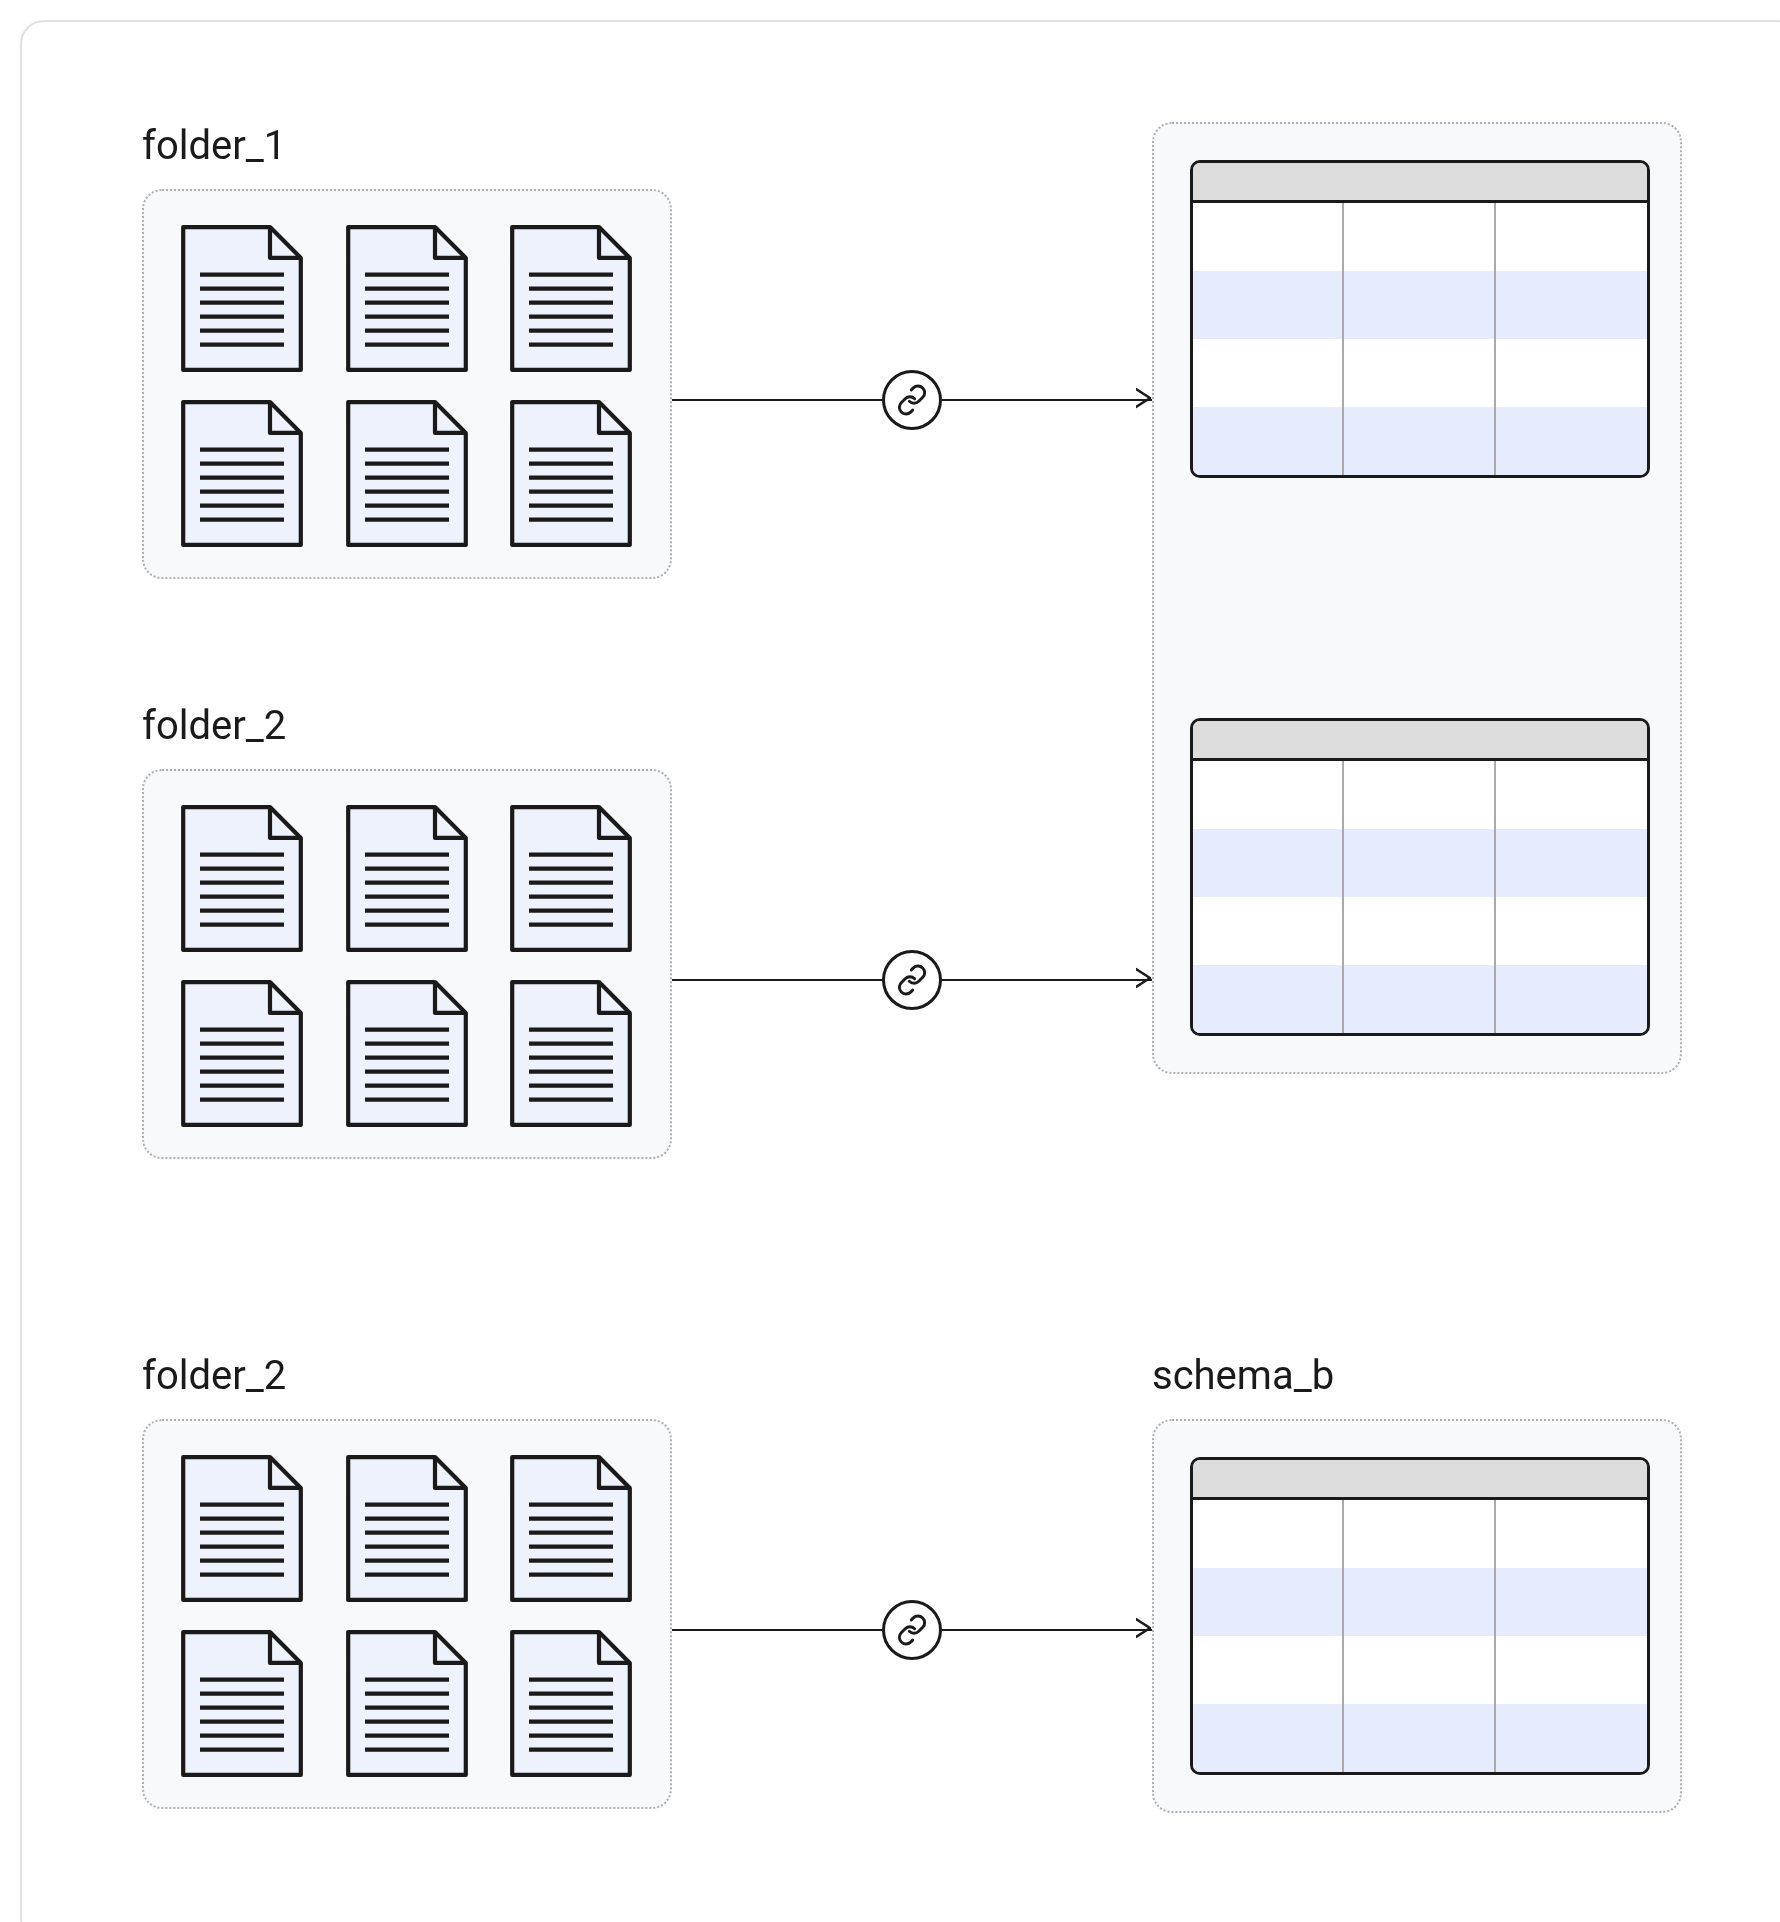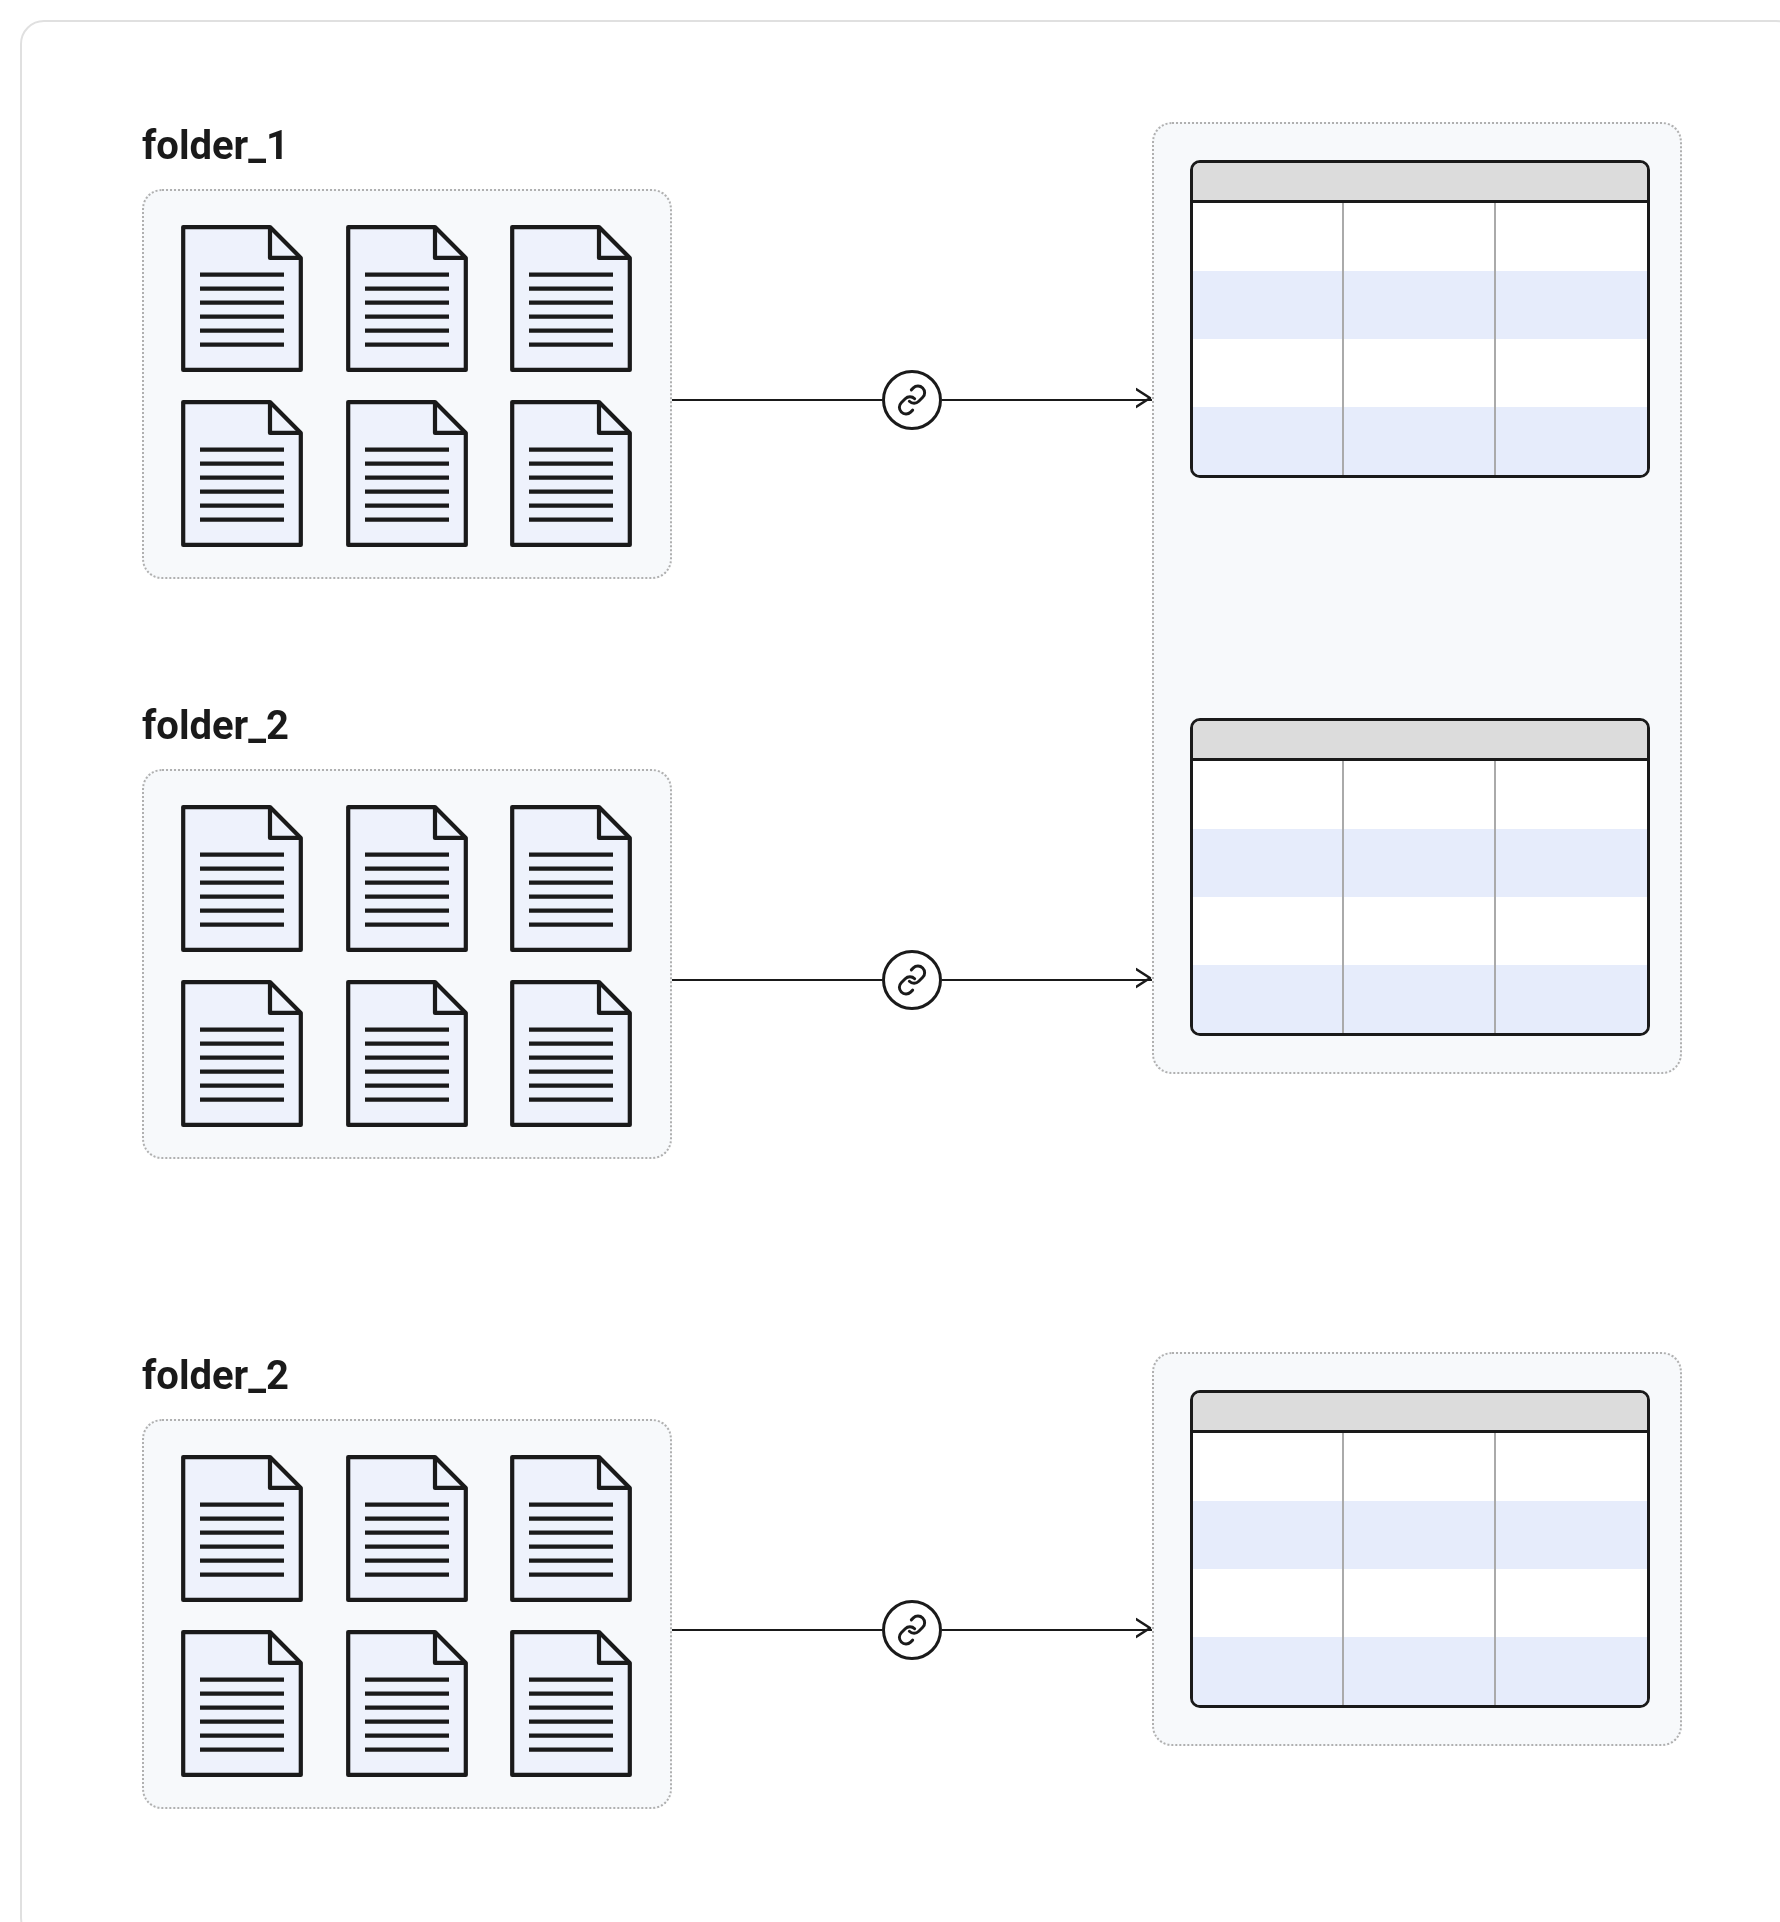--- a/index.html
+++ b/index.html
@@ -12,21 +12,21 @@
     width: 1780px;
     height: 1922px;
     background: #fff;
     border: 2px solid #e0e0e0;
     border-radius: 24px;
     position: relative;
     padding: 100px 120px;
   }
   .label {
     font-size: 40px;
-    font-weight: 700;
+    font-weight: 400;
     color: #1a1a1a;
     margin-bottom: 20px;
     font-family: -apple-system, BlinkMacSystemFont, "Segoe UI", Roboto, sans-serif;
   }
   
   .folder-box {
     width: 530px;
     height: 390px;
     background: #f7f9fb;
     border: 2px dotted #b0b0b0;
@@ -366,20 +366,21 @@
               <div class="cell white"></div>
               <div class="cell blue"></div>
               <div class="cell blue"></div>
               <div class="cell blue"></div>
             </div>
         </div>
       </div>
     </div>
 
     <div class="group schema-b">
+      <div class="label">schema_b</div>
       <div class="schema-box single">
         <div class="table-graphic">
           <div class="table-header"></div>
           <div class="table-body">
               <div class="cell white"></div>
               <div class="cell white"></div>
               <div class="cell white"></div>
               <div class="cell blue"></div>
               <div class="cell blue"></div>
               <div class="cell blue"></div>

